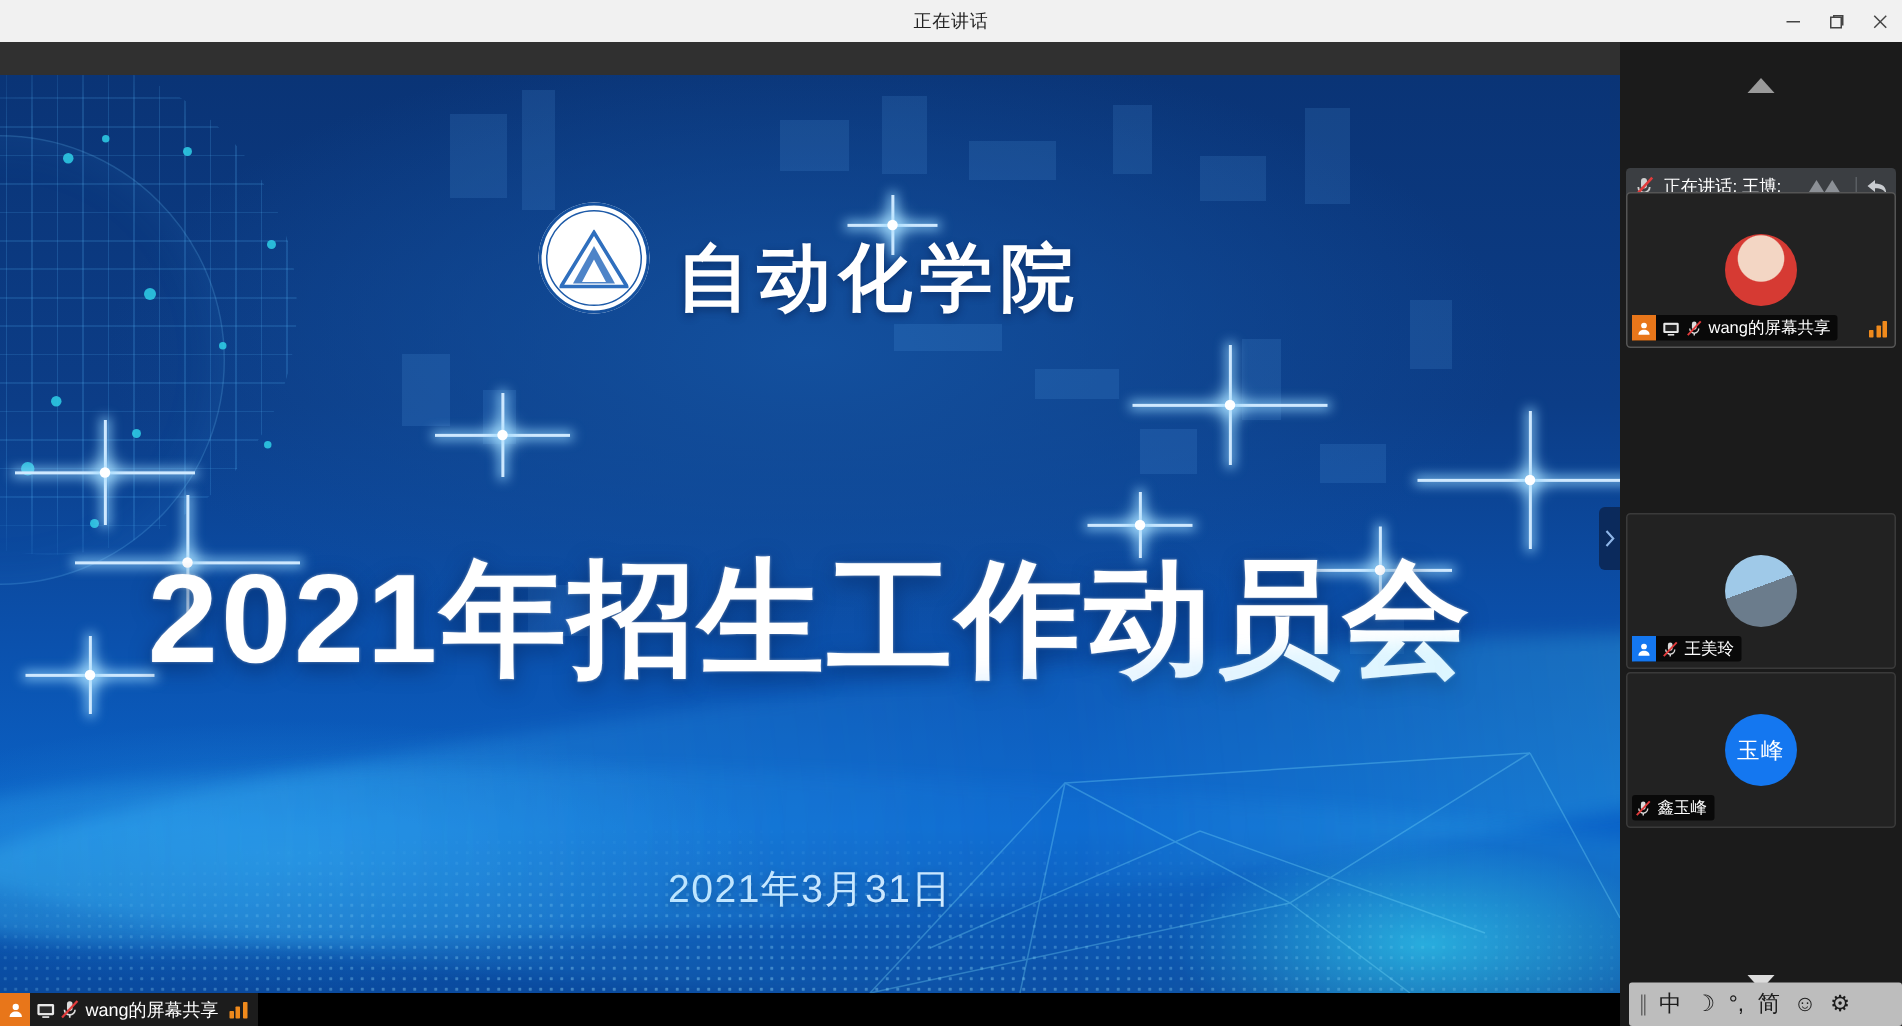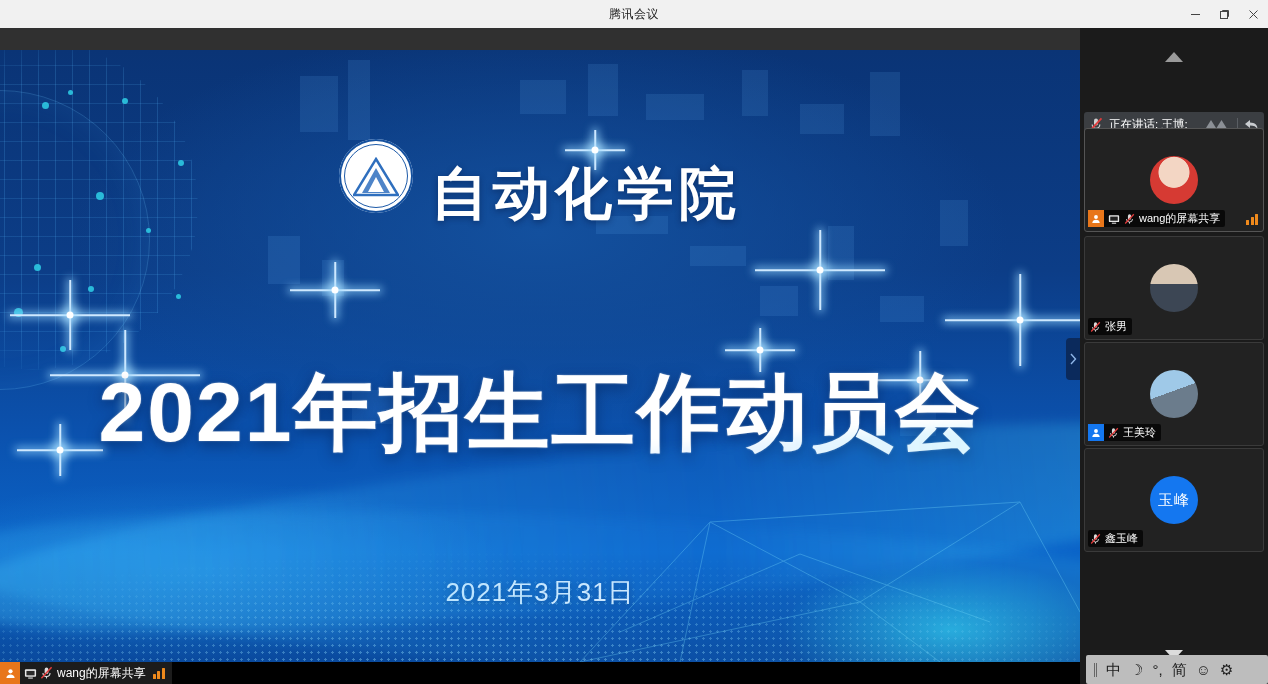--- a/index.html
+++ b/index.html
@@ -114,22 +114,22 @@
     box-shadow:0 0 0 2px #15519f inset;
   }
   .emblem .ring{
     position:absolute; inset:5px; border-radius:50%; border:1.5px solid #1d5aa8;
   }
   .emblem .tri{
     position:absolute; left:50%; top:52%; transform:translate(-50%,-50%);
   }
   .logoTextWrap{ display:flex; flex-direction:column; align-items:flex-start; }
   .logoCn{
-    font-size:57px; line-height:1.05; color:#fff; font-weight:700; letter-spacing:5px;
-    font-family:Liberation Serif, serif;
+    font-size:49px; line-height:1.05; color:#fff; font-weight:700; letter-spacing:5px;
+    font-family:Liberation Mono, monospace;
     text-shadow:0 2px 6px rgba(0,20,60,.45);
     margin-top:36px;
   }
   .logoEn{
     font-size:21px; color:#fff; font-weight:700; letter-spacing:2.6px; margin-top:2px;
   }
 
   #subTitle{
     position:absolute; left:0; top:259px; width:1080px; text-align:center;
     font-size:34px; color:#eef6ff; letter-spacing:2px;
@@ -224,21 +224,21 @@
     background:#bdbdbd; display:flex; align-items:center; gap:9px; padding-left:8px;
     border-radius:2px;
   }
   #imebar .grip{ width:3px; height:14px; border-left:1.5px solid #666; border-right:1.5px solid #666; }
   #imebar .it{ font-size:15px; color:#1c1c1c; line-height:1; }
 </style>
 </head>
 <body>
 
 <div id="titlebar">
-  <div class="ttl">腾讯会议</div>
+  <div class="ttl">正在讲话</div>
   <div id="winbtns">
     <div class="wb">
       <svg width="11" height="11" viewBox="0 0 11 11">
           <line x1="1" y1="5.5" x2="10" y2="5.5" stroke="currentColor" stroke-width="1"></line>
         </svg>
     </div>
     <div class="wb">
       <svg width="11" height="11" viewBox="0 0 11 11">
         <rect x="1.5" y="2.5" width="7" height="7" fill="none" stroke="currentColor" stroke-width="1"></rect>
         <path d="M3.5 2.5 V1.5 H9.5 V7.5 H8.5" fill="none" stroke="currentColor" stroke-width="1"></path>
@@ -468,34 +468,20 @@
       </span>
       <span class="nm">wang的屏幕共享</span>
     </div>
     <div class="tileSig bars">
       <span style="height:5px"></span>
         <span style="height:8px"></span>
         <span style="height:11px"></span>
     </div>
   </div>
 
-  <div class="tile" style="top:208px">
-    <div class="avatar" style="background:linear-gradient(180deg,#d8c7b4 0 42%,#3c4654 42% 100%);"></div>
-    <div class="nameplate">
-      <span class="ico">
-        <svg width="11" height="12" viewBox="0 0 14 15">
-            <rect x="5" y="1.6" width="4" height="7" rx="2" fill="#dcdcdc"></rect>
-            <path d="M3.2 7.6a3.8 3.8 0 0 0 7.6 0" fill="none" stroke="#dcdcdc" stroke-width="1.2"></path>
-            <line x1="7" y1="11.3" x2="7" y2="13.4" stroke="#dcdcdc" stroke-width="1.2"></line>
-            <line x1="1.5" y1="13.2" x2="12.5" y2="1.4" stroke="#e23b3b" stroke-width="1.6"></line>
-          </svg>
-      </span>
-      <span class="nm">张男</span>
-    </div>
-  </div>
 
   <div class="tile" style="top:314px">
     <div class="avatar" style="background:linear-gradient(160deg,#9fc9e8 0 45%,#6b7c8c 45% 100%);"></div>
     <div class="nameplate">
       <span class="host" style="background:#1477f0">
         <svg width="10" height="10" viewBox="0 0 11 11">
             <circle cx="5.5" cy="3.3" r="2.1" fill="#fff"></circle>
             <path d="M1.4 10c0-2.3 1.9-3.6 4.1-3.6S9.6 7.7 9.6 10z" fill="#fff"></path>
           </svg>
       </span>

